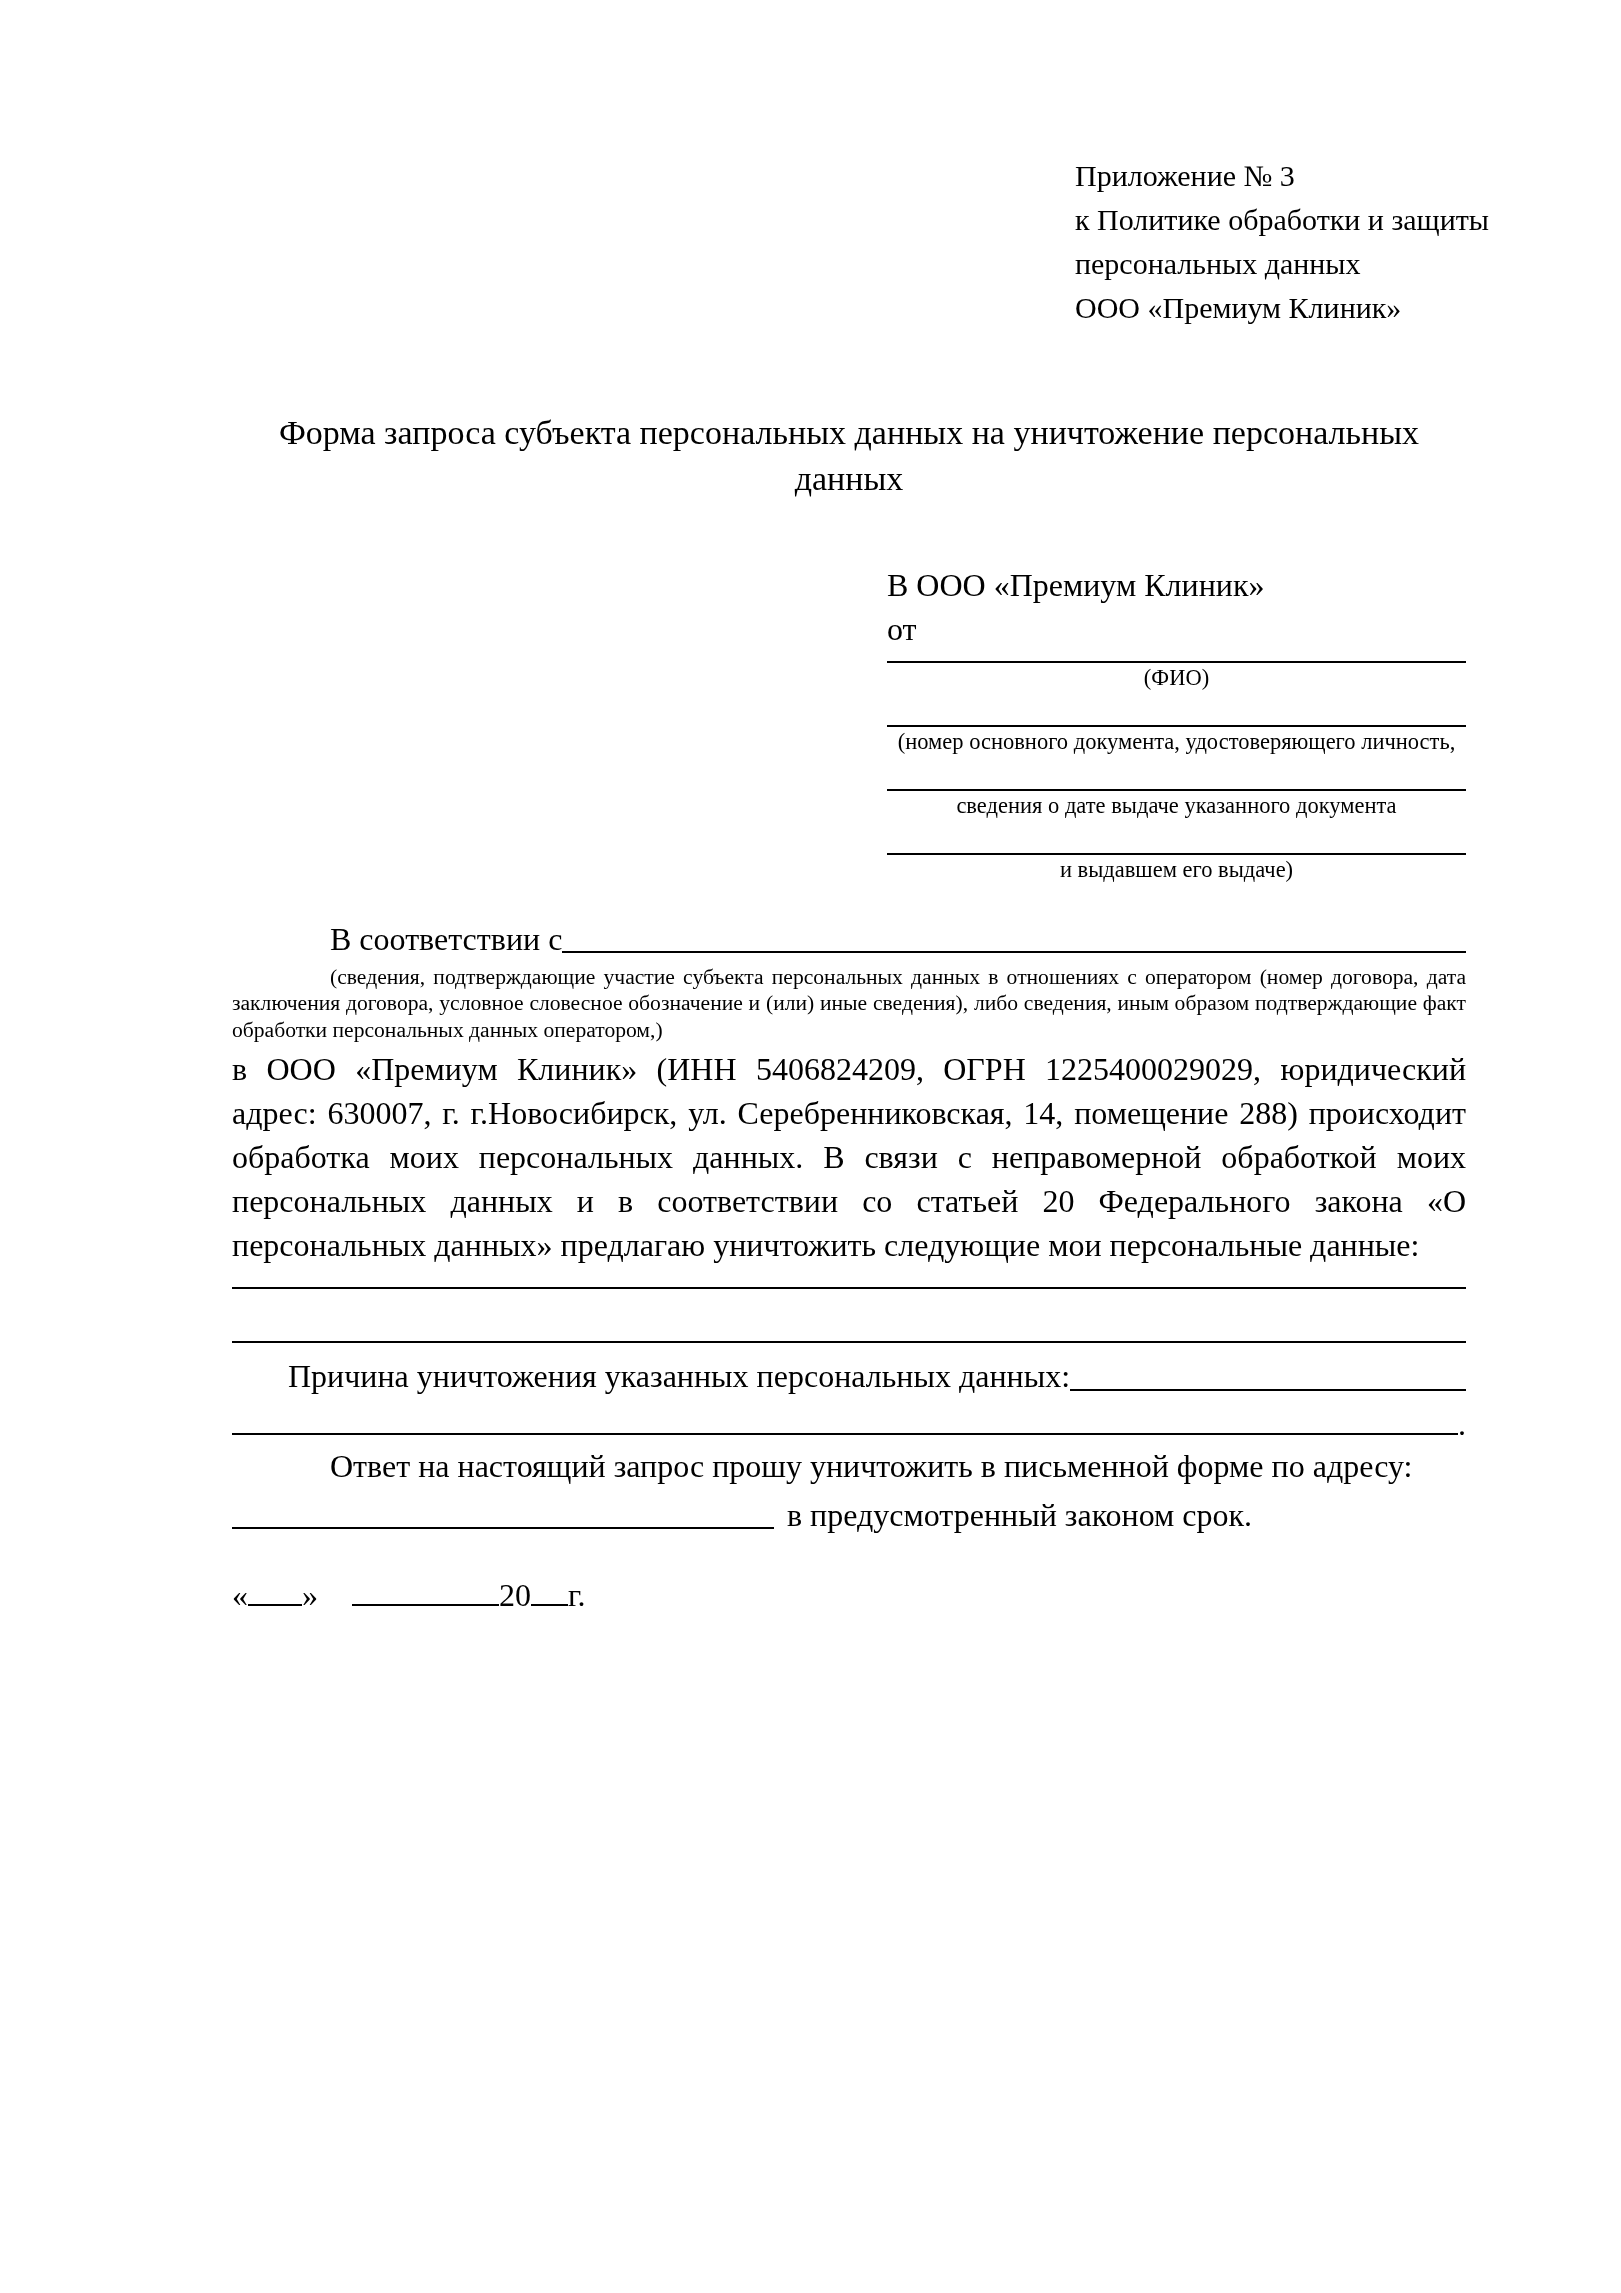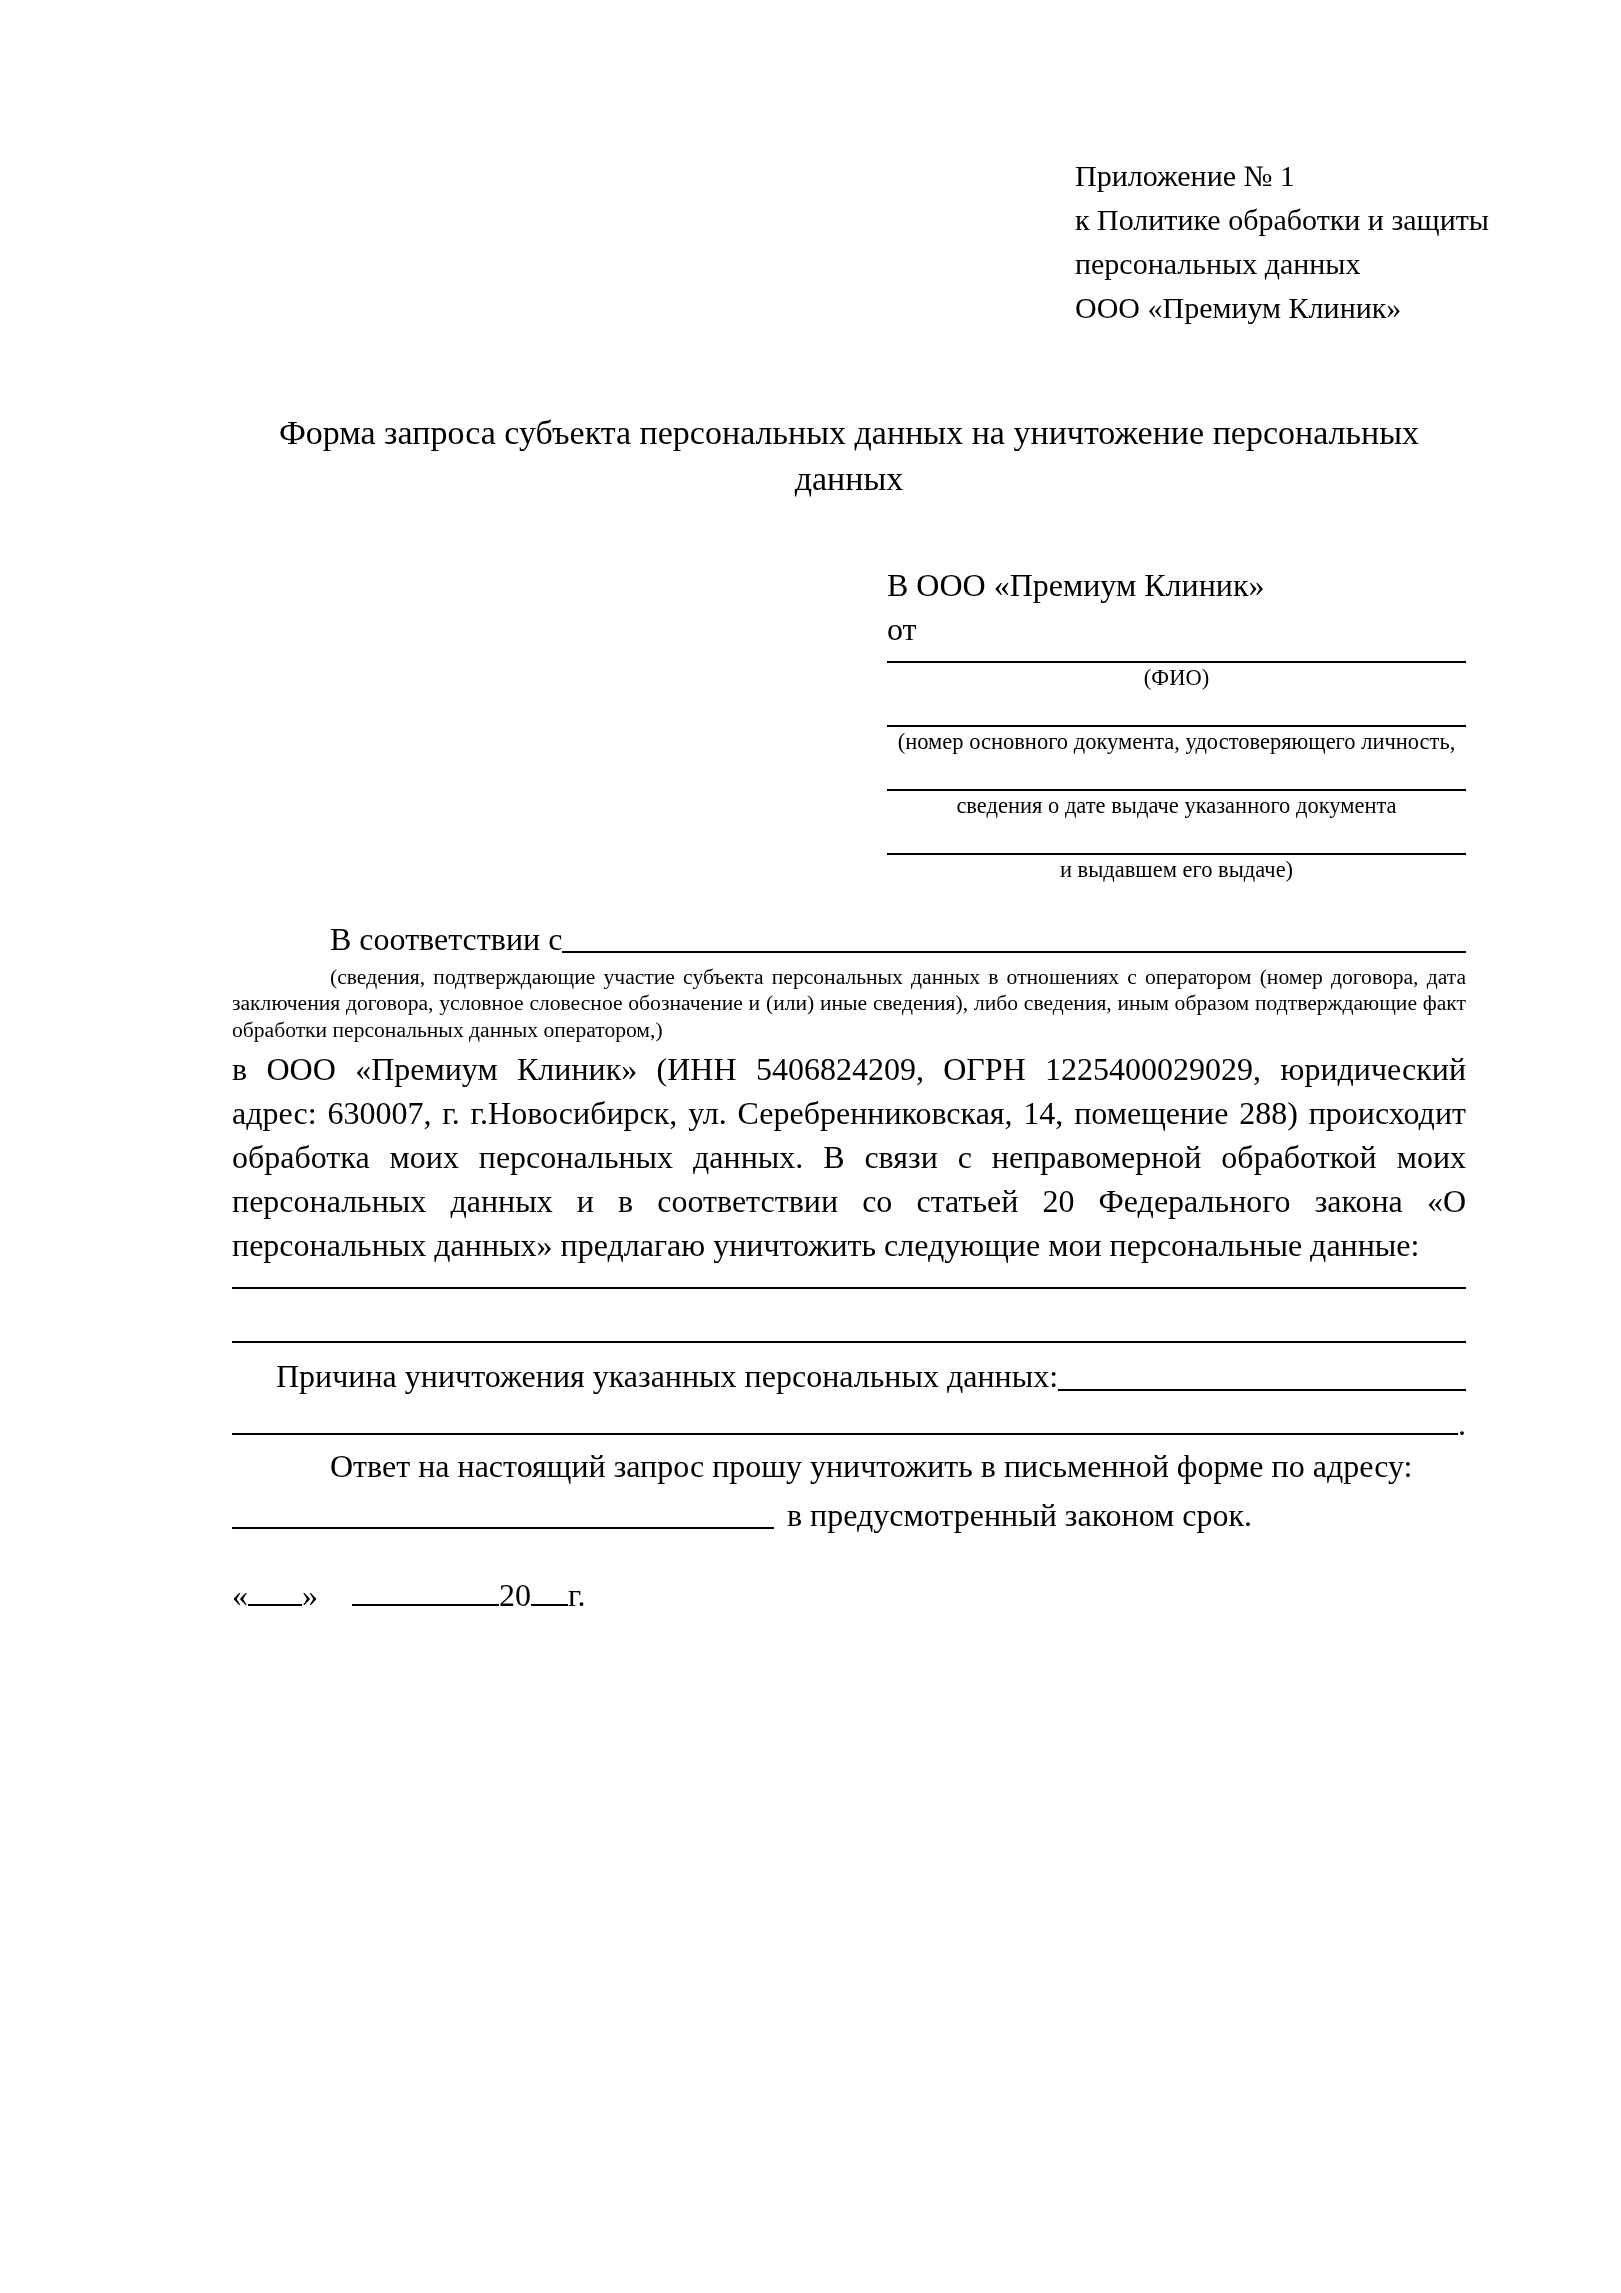--- a/index.html
+++ b/index.html
@@ -38,21 +38,21 @@
     margin-top:5.9px; font-size:21.6px; line-height:26.5px;
     text-align:justify; text-indent:98px;
   }
 
   .bodytext { margin-top:3.9px; line-height:44px; text-align:justify; }
 
   .blankrow1 { height:21.6px; border-bottom:2.9px solid #000; }
   .blankrow2 { height:54px; border-bottom:2.9px solid #000; }
 
   .reason { margin-top:7.8px; height:45px; }
-  .reason .lead { margin-left:44px; white-space:nowrap; }
+  .reason .lead { margin-left:56px; white-space:nowrap; }
 
   .fullline { margin-top:3.9px; height:41px; }
   .fullline .dot { line-height:32px; }
 
   .response { margin-top:3.9px; line-height:45px; text-align:justify; text-indent:98px; }
 
   .addrline { height:45px;gap:13px; }
   .addrline .blank { width:542px; border-bottom:2.9px solid #000; margin-bottom:4.9px; }
   .addrline .tail { white-space:nowrap; }
 
@@ -63,21 +63,21 @@
   .gap { display:inline-block; width:34px; }
   .nowrap { white-space:nowrap; }
 </style>
 </head>
 <body>
 
 <div class="page">
   <div class="content">
 
     <div class="appendix">
-      <div>Приложение № 1</div>
+      <div>Приложение № 3</div>
       <div>к Политике обработки и защиты</div>
       <div>персональных данных</div>
       <div>ООО «Премиум Клиник»</div>
     </div>
 
     <div class="title">Форма запроса субъекта персональных данных на уничтожение персональных данных</div>
 
     <div class="addressee">
       <div>В ООО «Премиум Клиник»</div>
       <div>от</div>

